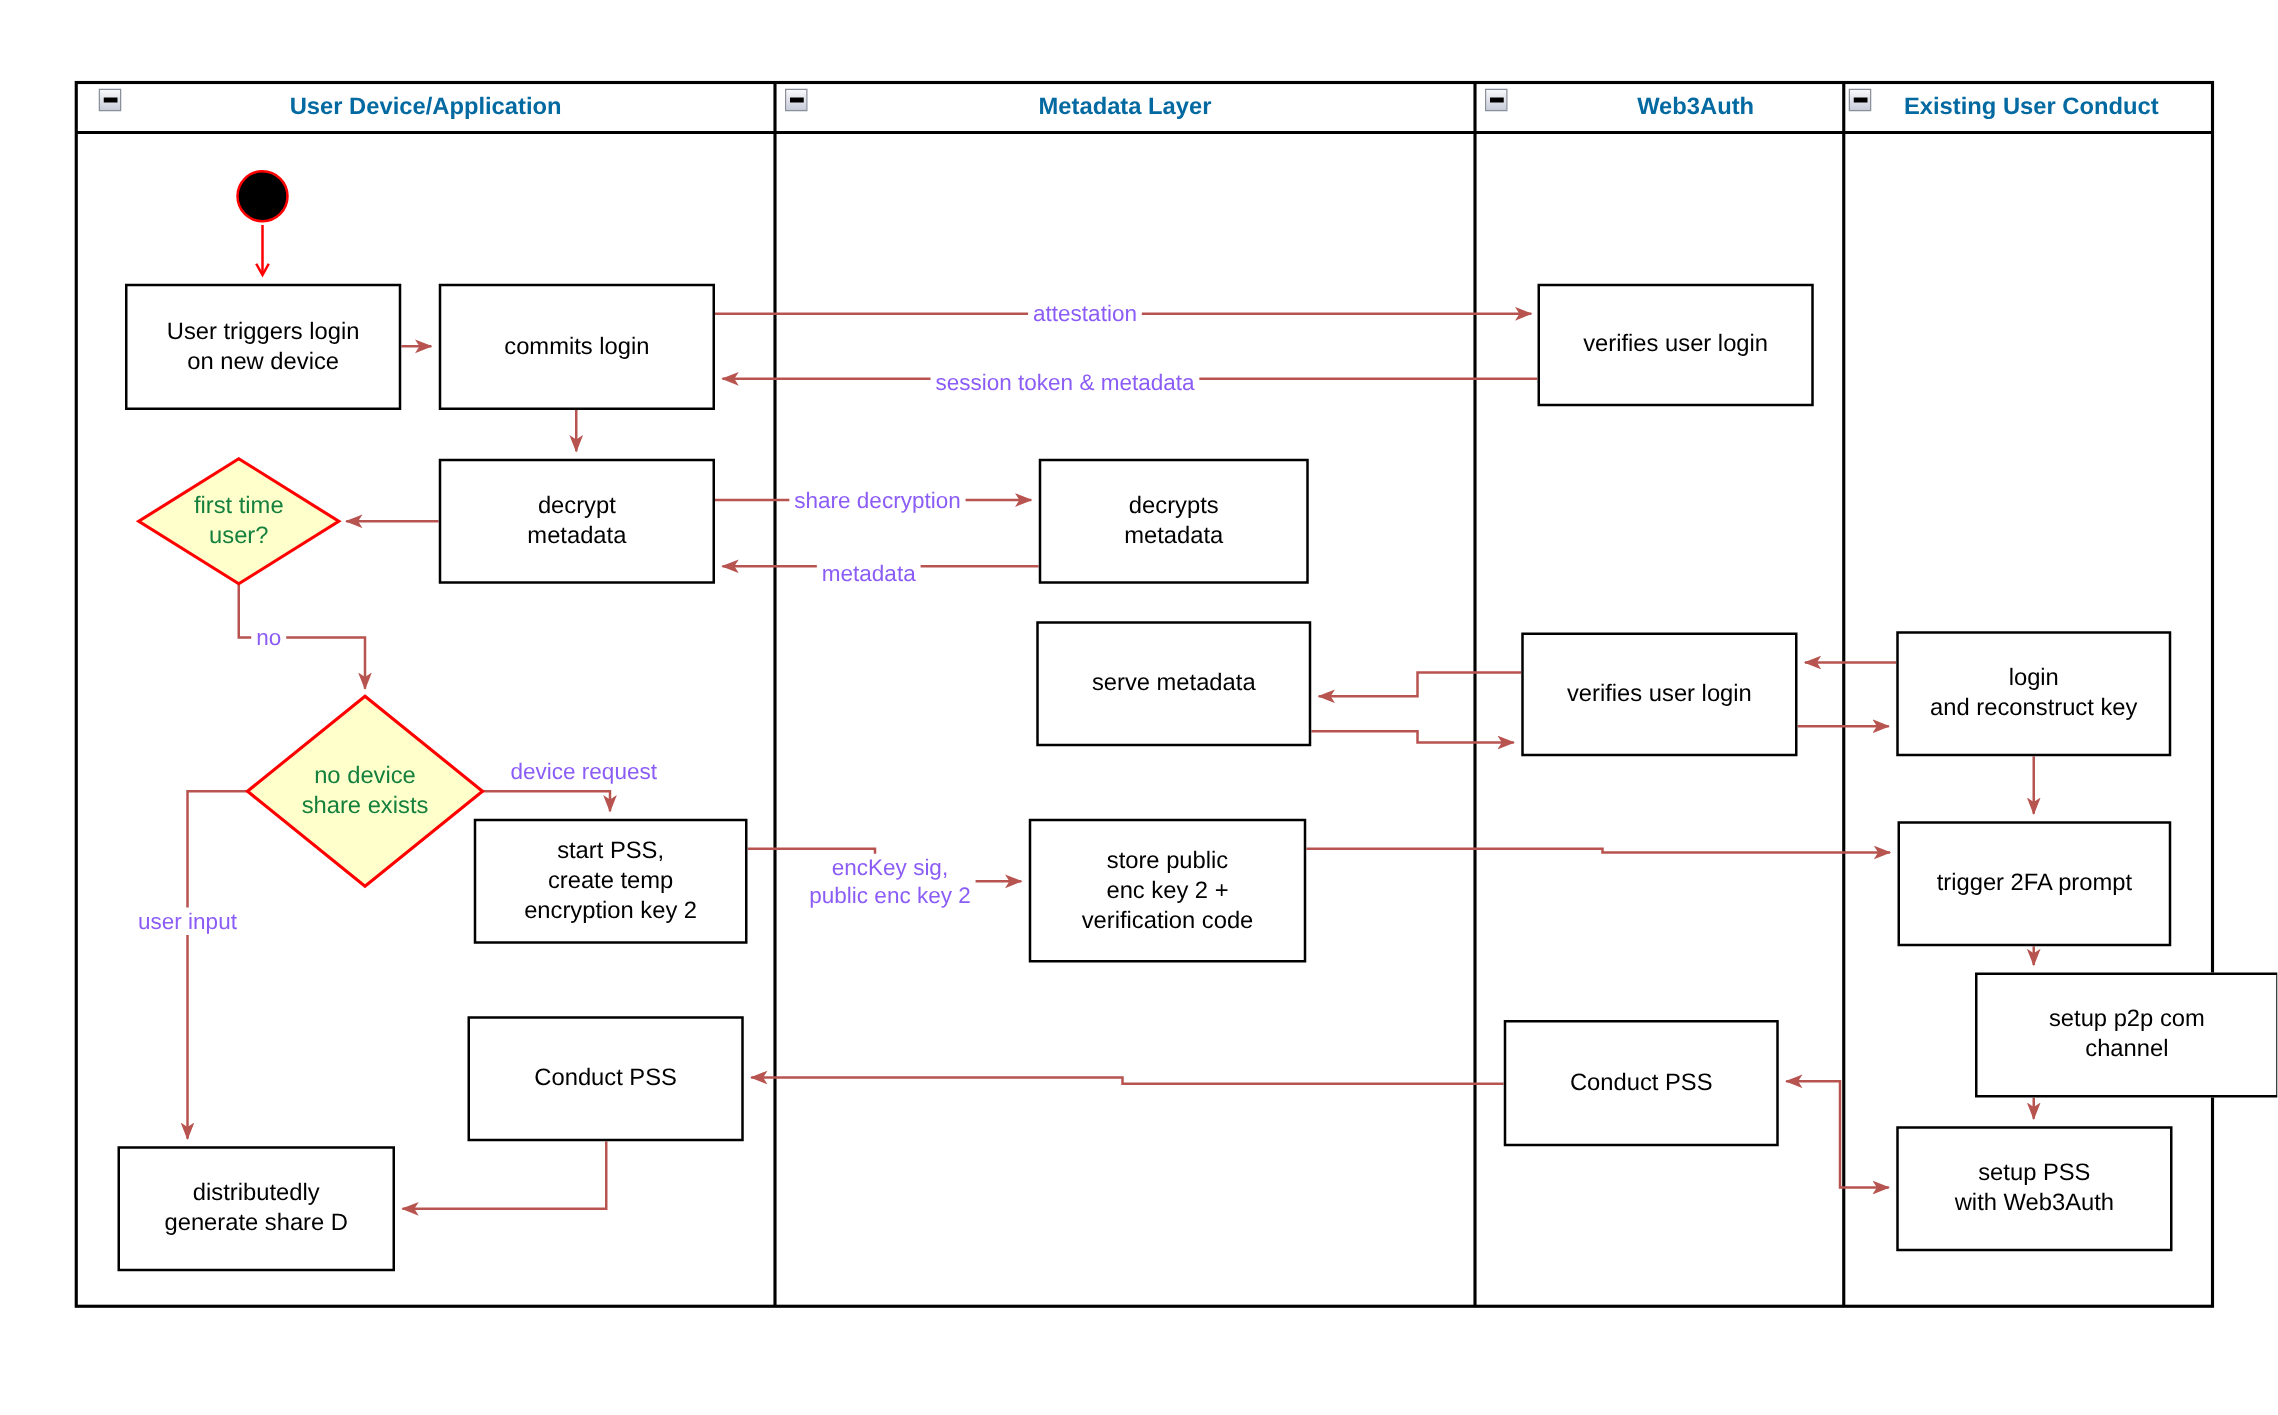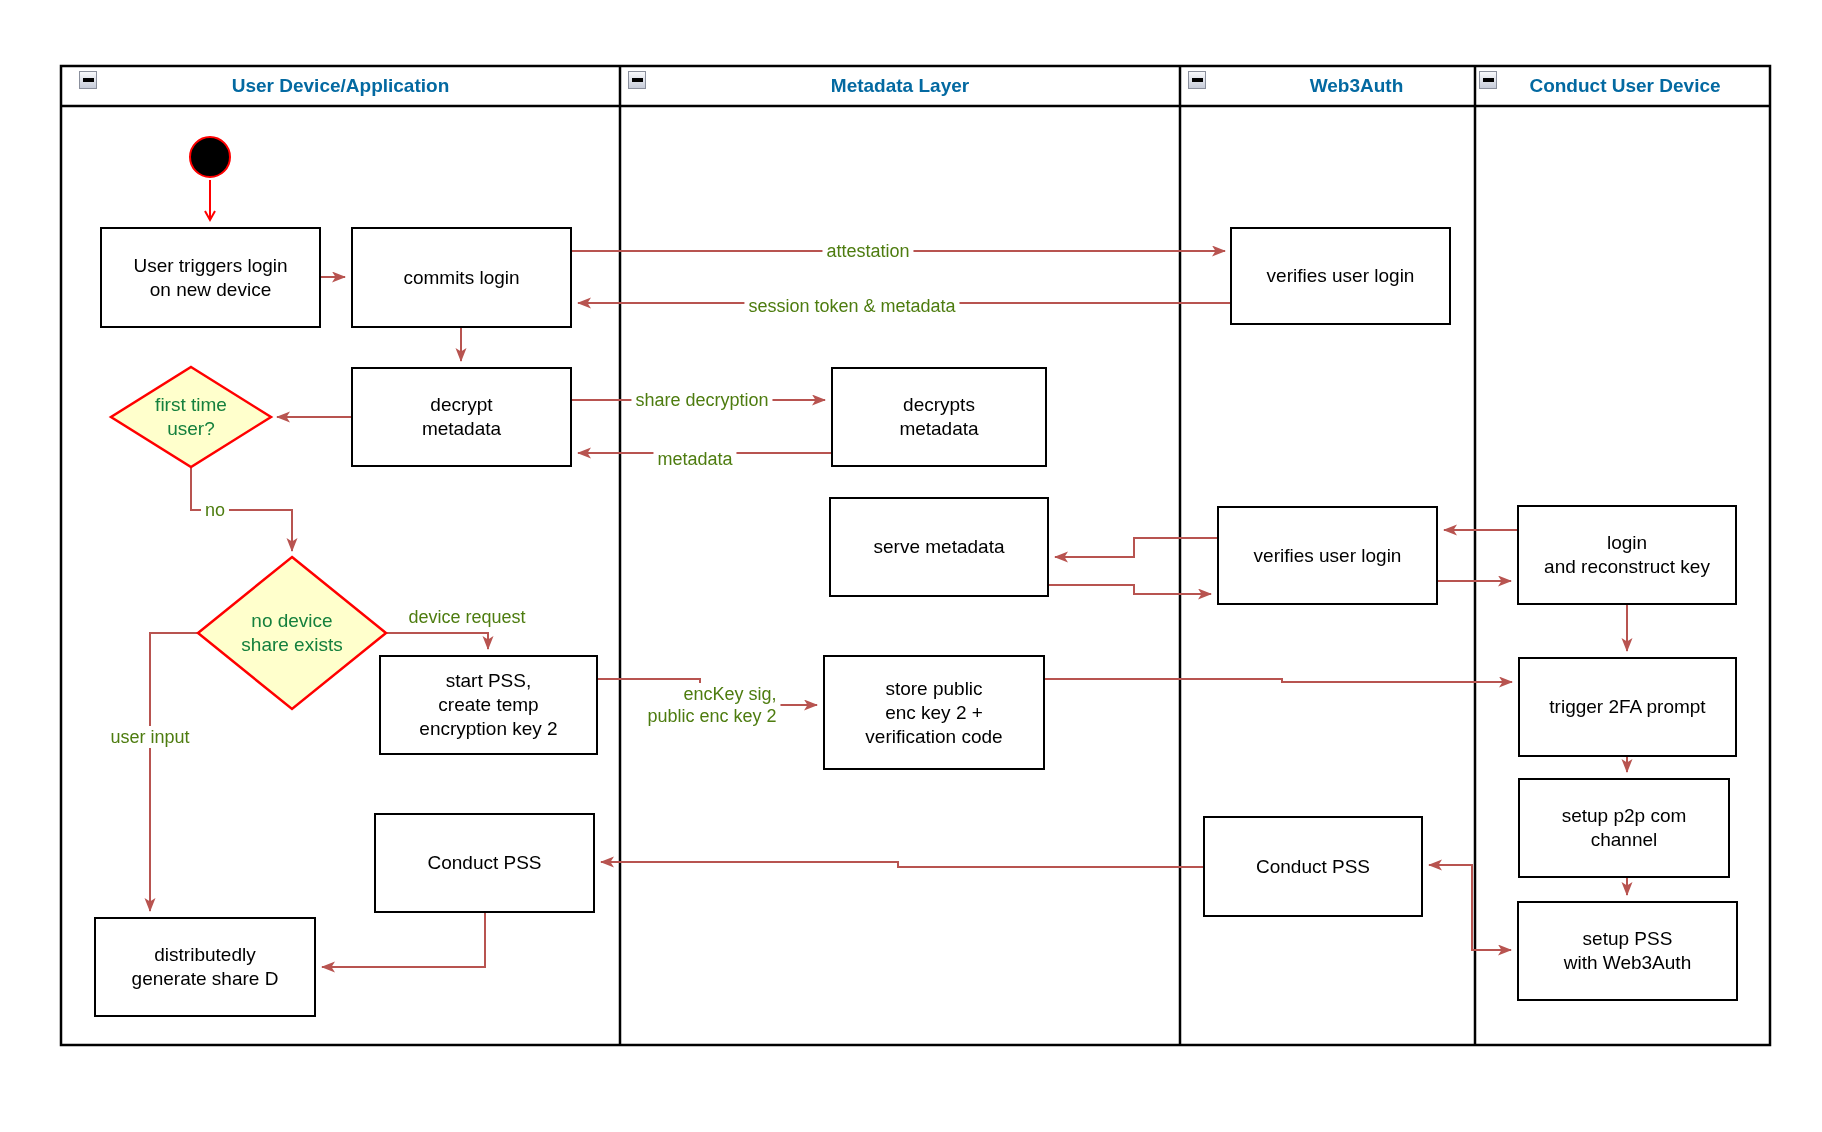--- a/index.html
+++ b/index.html
@@ -7,21 +7,21 @@
           font-family:"Liberation Sans",sans-serif;overflow:hidden;}
   svg.layer{position:absolute;left:0;top:0;}
   .node{position:absolute;background:#fff;border:2px solid #000;box-sizing:border-box;
         display:flex;align-items:center;justify-content:center;text-align:center;
         font-size:19px;line-height:24px;color:#000;white-space:pre-line;}
   .diamond-label{position:absolute;display:flex;align-items:center;justify-content:center;
         text-align:center;font-size:19px;line-height:24px;color:#15803d;white-space:pre-line;}
   .lane-title{position:absolute;height:30px;display:flex;align-items:center;justify-content:center;
         font-weight:bold;font-size:19px;color:#0369a1;}
   .edge-label{position:absolute;transform:translate(-50%,-50%);background:#fff;
-        padding:0 4px;font-size:18px;line-height:22px;color:#4d7c0f;text-align:right;
+        padding:0 4px;font-size:18px;line-height:22px;color:#8b5cf6;text-align:center;
         white-space:pre-line;}
   .edge-label.no-bg{background:transparent;}
   .collapse-btn{position:absolute;width:18px;height:18px;box-sizing:border-box;
         border:1px solid #8a8f9c;background:linear-gradient(#f8f9fb,#c7ccd9);
         display:flex;align-items:center;justify-content:center;}
   .collapse-btn .bar{width:11px;height:4px;background:#000;}
   #start-circle{position:absolute;left:189px;top:136px;width:42px;height:42px;
         background:#000;border:2.5px solid #ff0000;border-radius:50%;box-sizing:border-box;}
 </style>
 </head>
@@ -75,21 +75,21 @@
 
     <g stroke="#FF0000" stroke-width="2.5" fill="#FFFFCC">
       <polygon points="191,367 271,417 191,467 111,417"></polygon>
       <polygon points="292,557 386,633 292,709 198,633"></polygon>
     </g>
   </svg>
 
   <div class="lane-title" style="left:61px;top:71px;width:559px;">User Device/Application</div>
   <div class="lane-title" style="left:620px;top:71px;width:560px;">Metadata Layer</div>
   <div class="lane-title" style="left:1180px;top:71px;width:321px;padding-left:16px;">Web3Auth</div>
-  <div class="lane-title" style="left:1480px;top:71px;width:290px;">Conduct User Device</div>
+  <div class="lane-title" style="left:1480px;top:71px;width:290px;">Existing User Conduct</div>
 
   <div class="collapse-btn" style="left:79px;top:71px;">
       <div class="bar"></div>
     </div>
   <div class="collapse-btn" style="left:628px;top:71px;">
       <div class="bar"></div>
     </div>
   <div class="collapse-btn" style="left:1188px;top:71px;">
       <div class="bar"></div>
     </div>
@@ -123,21 +123,21 @@
 enc key 2 +
 verification code</div>
 
   <div class="node" style="left:1230px;top:227px;width:221px;height:98px;">verifies user login</div>
   <div class="node" style="left:1217px;top:506px;width:221px;height:99px;">verifies user login</div>
   <div class="node" style="left:1203px;top:816px;width:220px;height:101px;">Conduct PSS</div>
 
   <div class="node" style="left:1517px;top:505px;width:220px;height:100px;">login
 and reconstruct key</div>
   <div class="node" style="left:1518px;top:657px;width:219px;height:100px;">trigger 2FA prompt</div>
-  <div class="node" style="left:1518px;top:778px;width:212px;height:100px;">setup p2p com
+  <div class="node" style="left:1580px;top:778px;width:243px;height:100px;">setup p2p com
 channel</div>
   <div class="node" style="left:1517px;top:901px;width:221px;height:100px;">setup PSS
 with Web3Auth</div>
 
   <div class="edge-label" style="left:868px;top:251px;">attestation</div>
   <div class="edge-label" style="left:852px;top:306px;">session token &amp; metadata</div>
   <div class="edge-label" style="left:702px;top:400px;">share decryption</div>
   <div class="edge-label" style="left:695px;top:459px;">metadata</div>
   <div class="edge-label" style="left:215px;top:510px;">no</div>
   <div class="edge-label no-bg" style="left:467px;top:617px;">device request</div>

